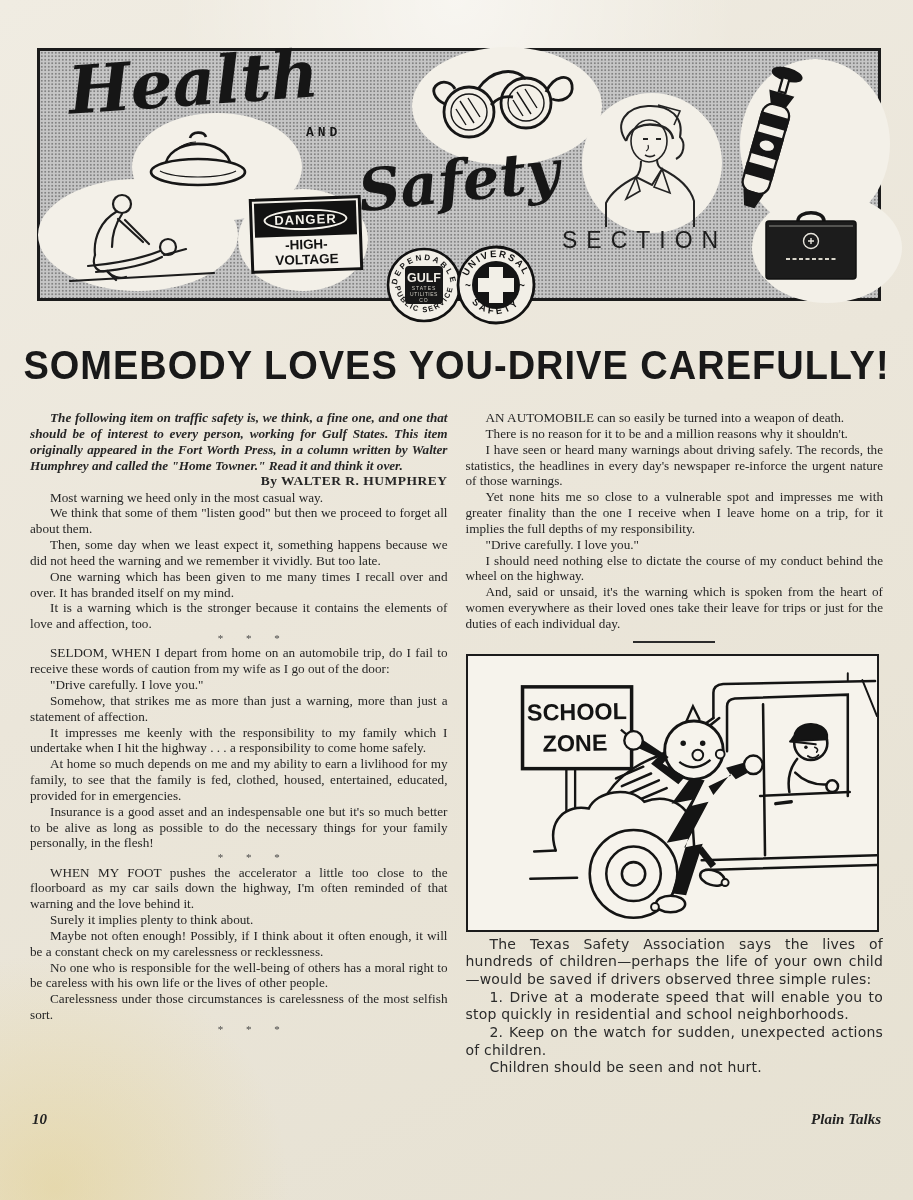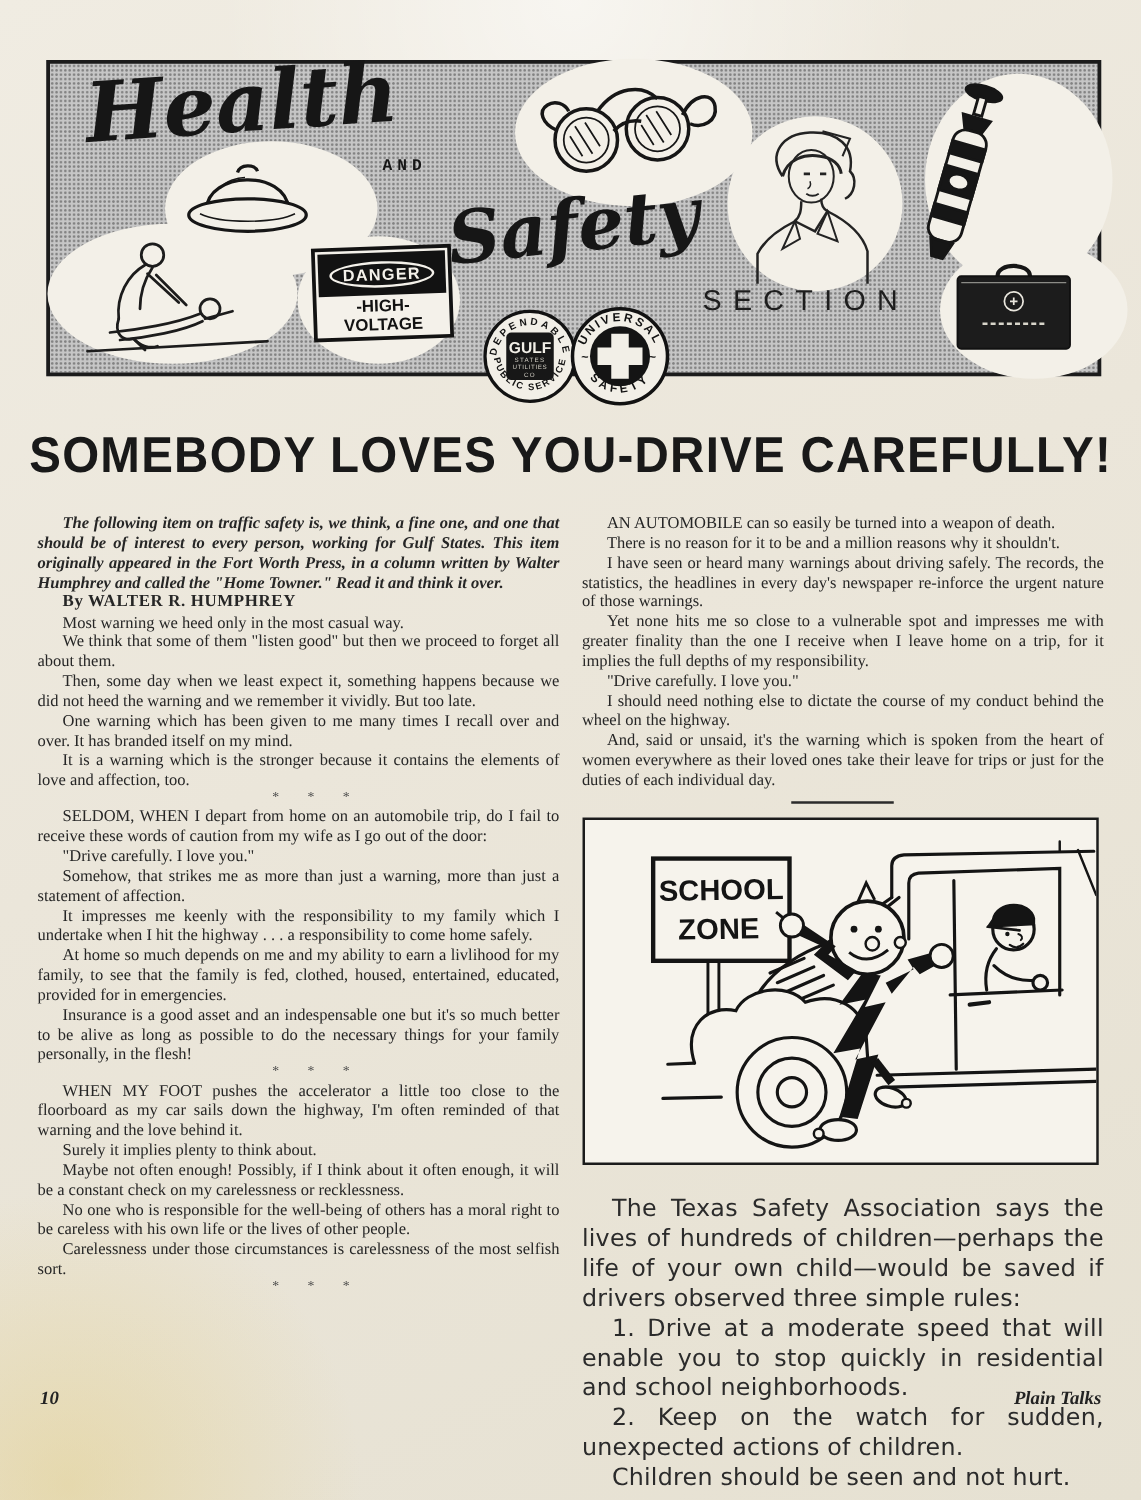--- a/index.html
+++ b/index.html
@@ -35,25 +35,25 @@
   .main-title{
     position:absolute;left:0;top:344px;width:100%;text-align:center;
     font-family:"Liberation Sans",sans-serif;font-weight:bold;font-size:38px;
     letter-spacing:1px;color:#191919;transform:scaleY(1.06);
   }
   
   .columns{position:absolute;left:30px;top:410px;width:853px;display:flex;gap:18px;}
   .col{width:calc(50% - 9px);font-size:13.2px;line-height:1.2;text-align:justify;}
   .col p{margin:0;text-indent:20px;}
   .intro{font-style:italic;font-weight:bold;margin-top:4px;}
-  .byline{text-align:left;font-weight:bold;font-size:13.5px;letter-spacing:.5px;margin:10px 0 8px;text-indent:0;}
+  .byline{text-align:right;font-weight:bold;font-size:13.5px;letter-spacing:.5px;margin:10px 0 8px;text-indent:0;}
   .sep{ text-align:center;font-size:11px;color:#474747;letter-spacing:0;word-spacing:20px;margin:7px 0;text-indent:0;}
   .divider{width:82px;border-top:2px solid #2b2b2b;margin:9px auto 11px;}
   .cartoon-frame{width:409px;height:274px;border:2.5px solid #1b1b1b;background:#f6f3ec;}
-  .texas{margin-top:24px;font-family:"DejaVu Sans",sans-serif;font-size:19px;line-height:1.26;letter-spacing:.2px;color:#2b2b2b;}
+  .texas{margin-top:4px;font-family:"DejaVu Sans",sans-serif;font-size:14px;line-height:1.26;letter-spacing:.2px;color:#2b2b2b;}
   .texas p{text-indent:24px;}
   
   .folio{position:absolute;top:1111px;font-weight:bold;font-style:italic;font-size:15px;color:#222;}
   .folio-left{left:32px;}
   .folio-right{right:32px;}
   svg text{font-family:"Liberation Sans",sans-serif;}
 </style>
 </head>
 <body>
 

